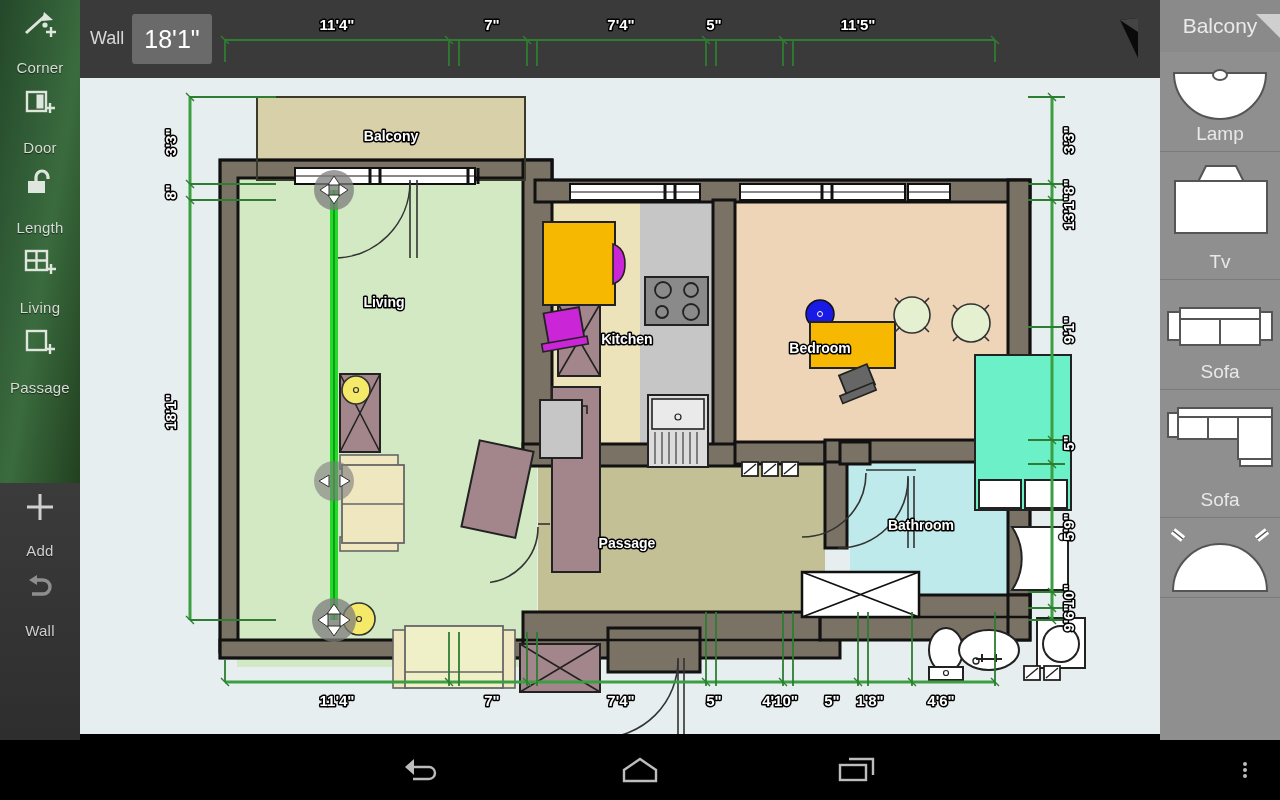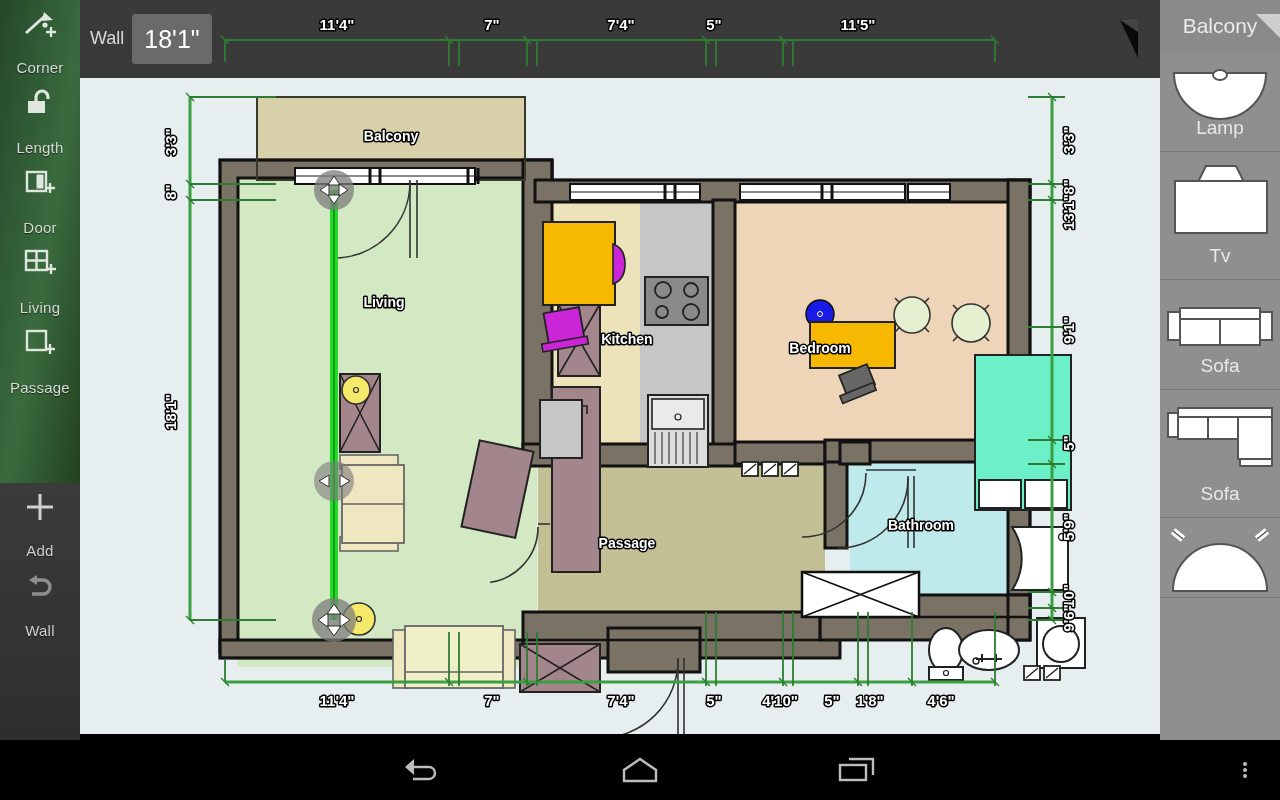--- a/index.html
+++ b/index.html
@@ -43,21 +43,21 @@
   #right-panel { position:absolute; left:1160px; top:0; width:120px; height:740px;
     background:#8f8f8f; z-index:20; overflow:hidden; }
   #rp-header { position:relative; height:52px; background:#8a8a8a;
     display:flex; align-items:center; justify-content:center; }
   #rp-header .rt { font-size:21px; color:#eaeaea; }
   #rp-corner { position:absolute; right:0; top:14px; width:0; height:0;
     border-left:24px solid transparent; border-top:24px solid #cfcfcf; }
   .rp-item { position:relative; height:127px; border-bottom:1px solid #7b7b7b;
     display:flex; flex-direction:column; align-items:center; justify-content:flex-start;
     cursor:pointer; padding-top:4px; }
-  .rp-item .rl { position:absolute; bottom:12px; font-size:19px; color:#e8e8e8; }
+  .rp-item .rl { position:absolute; bottom:6px; font-size:19px; color:#e8e8e8; }
   .rp-thumb { height:88px; display:flex; align-items:center; justify-content:center; }
 
   
   #navbar { position:absolute; left:0; top:740px; width:1280px; height:60px;
     background:#000; z-index:30; }
   .nav-btn { position:absolute; top:0; height:60px; width:120px;
     display:flex; align-items:center; justify-content:center; cursor:pointer; }
   #nav-back { left:363px; } #nav-home { left:580px; } #nav-recent { left:797px; }
   #nav-menu { position:absolute; left:1225px; top:0; width:40px; height:60px;
     display:flex; align-items:center; justify-content:center; cursor:pointer; }
@@ -83,37 +83,37 @@
             <path d="M24 5 L33 13 L22 14 Z" fill="#dfe6dd"></path>
             <circle cx="25" cy="18" r="2.6" fill="#dfe6dd"></circle>
             <path d="M31 20 v10 M26 25 h10" stroke="#dfe6dd" stroke-width="2.4"></path>
           </svg>
         </div>
         <div class="tl">Corner</div>
       </div>
 
       <div class="tool">
         <div class="ti">
-          <svg width="34" height="34" viewBox="0 0 34 34">
-            <path d="M13 14 V10 a6 6 0 0 1 12 0 v2" stroke="#dfe6dd" stroke-width="3.2" fill="none"></path>
-            <rect x="5" y="14" width="17" height="12" fill="#dfe6dd"></rect>
-          </svg>
-        </div>
-        <div class="tl">Length</div>
-      </div>
-
-      <div class="tool">
-        <div class="ti">
           <svg width="36" height="34" viewBox="0 0 36 34">
             <rect x="5" y="5" width="19" height="19" fill="none" stroke="#dfe6dd" stroke-width="2.4"></rect>
             <rect x="14.5" y="7.5" width="7" height="14" fill="#dfe6dd"></rect>
             <path d="M28 16 v10 M23 21 h10" stroke="#dfe6dd" stroke-width="2.4"></path>
           </svg>
         </div>
         <div class="tl">Door</div>
+      </div>
+
+      <div class="tool">
+        <div class="ti">
+          <svg width="34" height="34" viewBox="0 0 34 34">
+            <path d="M13 14 V10 a6 6 0 0 1 12 0 v2" stroke="#dfe6dd" stroke-width="3.2" fill="none"></path>
+            <rect x="5" y="14" width="17" height="12" fill="#dfe6dd"></rect>
+          </svg>
+        </div>
+        <div class="tl">Length</div>
       </div>
 
       <div class="tool">
         <div class="ti">
           <svg width="36" height="34" viewBox="0 0 36 34">
             <rect x="4" y="4" width="21" height="19" fill="none" stroke="#dfe6dd" stroke-width="2.4"></rect>
             <path d="M14.5 4 v19 M4 13.5 h21" stroke="#dfe6dd" stroke-width="2.4"></path>
             <path d="M29 17 v10 M24 22 h10" stroke="#dfe6dd" stroke-width="2.4"></path>
           </svg>
         </div>

